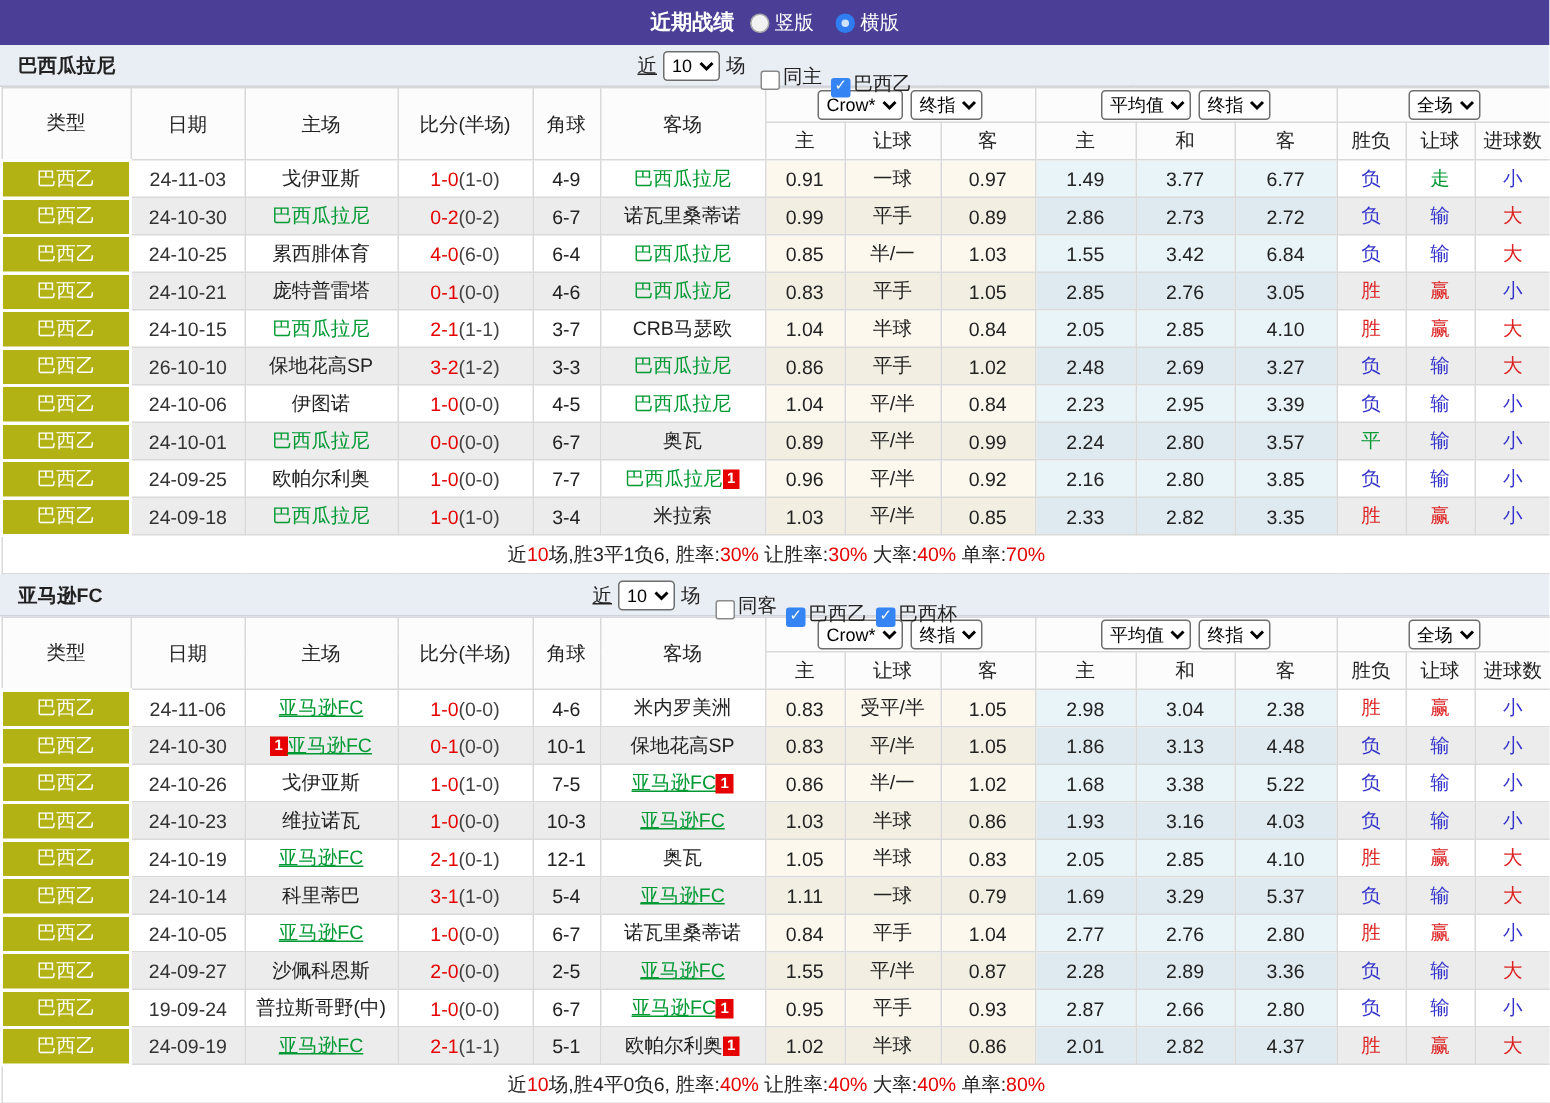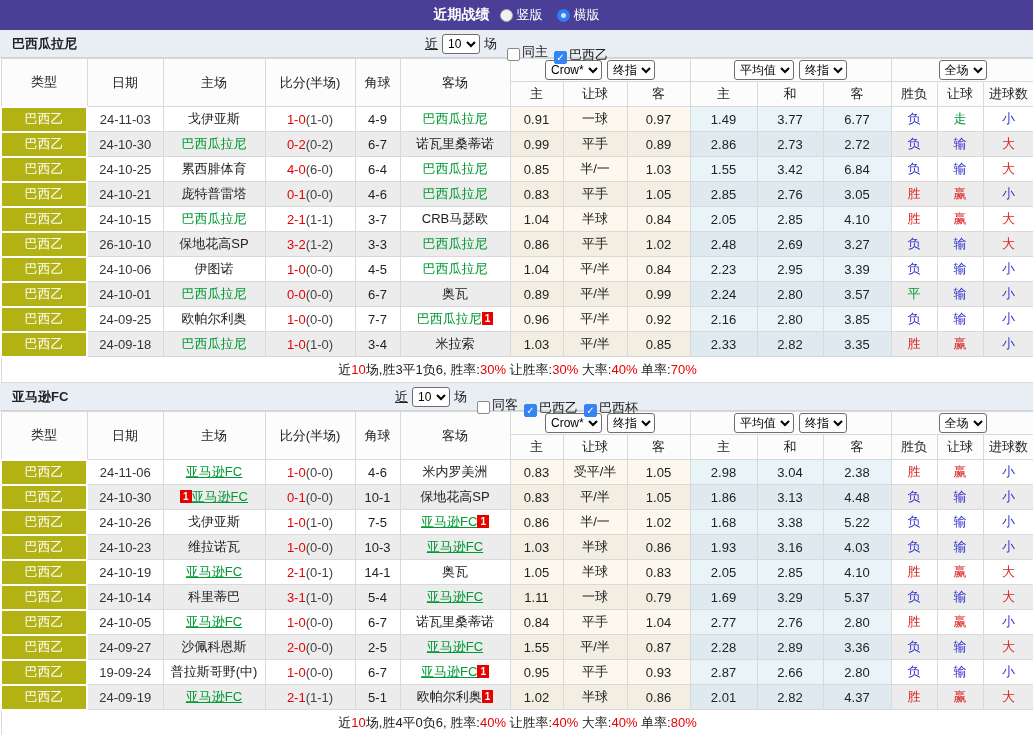--- a/index.html
+++ b/index.html
@@ -447,21 +447,21 @@
             <td class="lblue">4.03</td>
             <td class="r-blue">负</td>
             <td class="r-blue">输</td>
             <td class="r-blue">小</td>
           </tr>
           <tr>
             <td class="type">巴西乙</td>
             <td class="date">24-10-19</td>
             <td><span class="team hl">亚马逊FC</span></td>
             <td><span class="ft">2-1</span><span class="ht">(0-1)</span></td>
-            <td>14-1</td>
+            <td>12-1</td>
             <td><span class="team">奥瓦</span></td>
             <td class="cream">1.05</td>
             <td class="cream">半球</td>
             <td class="cream">0.83</td>
             <td class="lblue">2.05</td>
             <td class="lblue">2.85</td>
             <td class="lblue">4.10</td>
             <td class="r-red">胜</td>
             <td class="r-red">赢</td>
             <td class="r-red">大</td>

